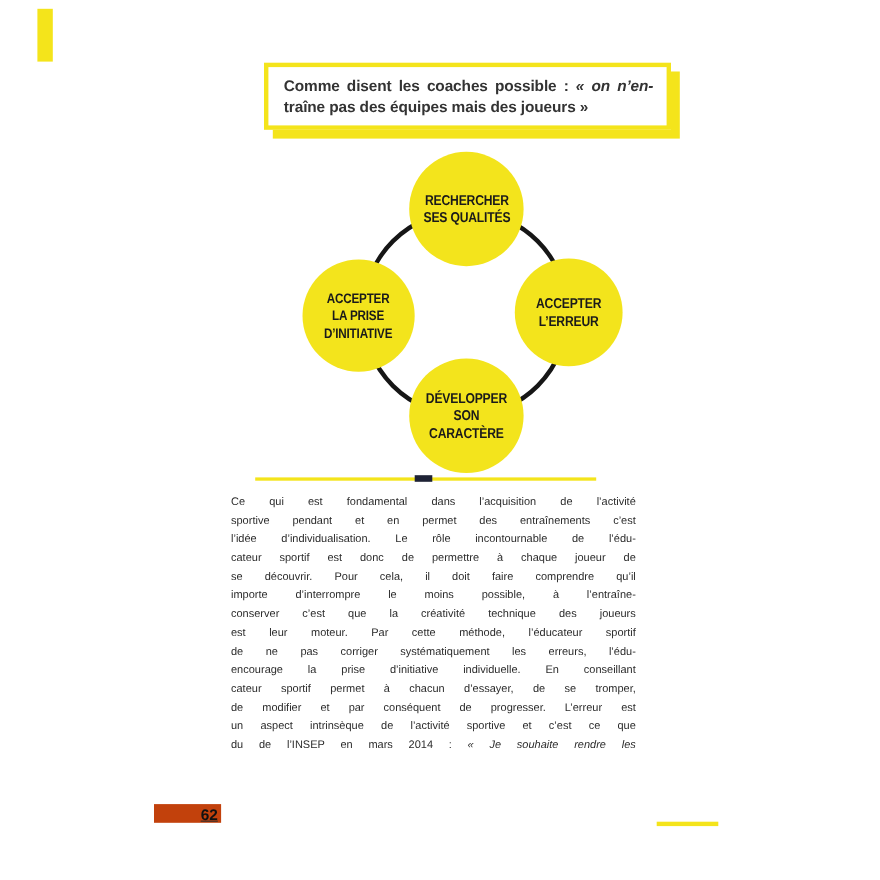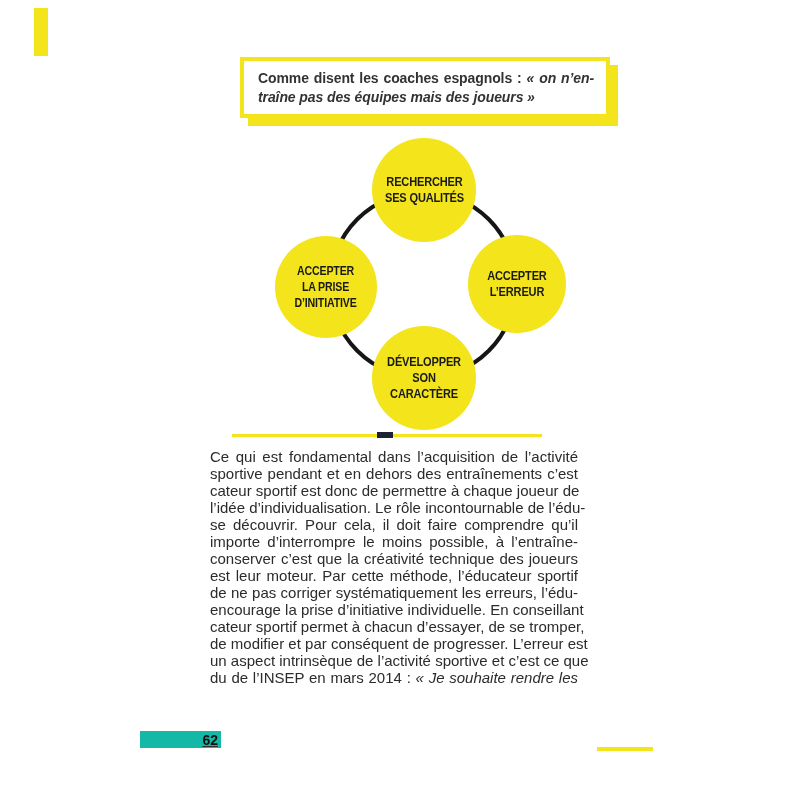--- a/index.html
+++ b/index.html
@@ -6,60 +6,60 @@
   .page{position:relative;width:800px;height:800px;background:#ffffff;overflow:hidden;
         font-family:"Liberation Sans","DejaVu Sans",sans-serif;color:#2e2e2e;}
 
   .corner-tab{position:absolute;left:34px;top:8px;width:14px;height:48px;background:#F4E41B;}
 
   .quote-box{position:absolute;left:240px;top:57px;width:370px;height:61px;box-sizing:border-box;
              background:#ffffff;border:4px solid #F4E41B;box-shadow:8px 8px 0 0 #F4E41B;
              padding:8px 12px 0 14px;}
   .quote-line{font-size:14px;font-weight:bold;color:#333;line-height:19px;letter-spacing:-0.1px;
               text-align:justify;text-align-last:justify;white-space:nowrap;}
-  .quote-line.last{text-align-last:left;font-style:italic;}
+  .quote-line.last{text-align-last:left;}
   .quote-line .it{font-style:italic;}
 
   .diagram{position:absolute;left:12px;top:0;width:800px;height:591px;pointer-events:none;}
   .ring{position:absolute;left:316px;top:190px;width:190px;height:190px;box-sizing:border-box;
         border:4px solid #161616;border-radius:50%;z-index:1;}
   .bubble{position:absolute;border-radius:50%;display:flex;align-items:center;justify-content:center;
           text-align:center;}
   .bubble .lbl{transform:scaleX(0.85);font-weight:bold;letter-spacing:-0.2px;}
   .bubble.yellow{background:#F3E41C;color:#1a1a1a;z-index:3;}
   .bubble.black{background:#1D1D1B;color:#ffffff;z-index:2;}
   .b-top{left:360px;top:138px;width:104px;height:104px;font-size:13px;line-height:16px;}
   .b-left{left:263px;top:236px;width:102px;height:102px;font-size:12.5px;line-height:16px;}
   .b-right{left:456px;top:235px;width:98px;height:98px;font-size:13px;line-height:16px;}
   .b-bottom{left:360px;top:326px;width:104px;height:104px;font-size:13px;line-height:16px;}
   .b-center{left:345px;top:220px;width:132px;height:132px;font-size:17.5px;line-height:21px;}
 
   .divider-line{position:absolute;left:232px;top:434px;width:310px;height:3px;background:#F4E41B;}
   .divider-dash{position:absolute;left:377px;top:432px;width:16px;height:6px;background:#1E2235;}
 
   .body-text{position:absolute;left:210px;top:448px;width:368px;}
-  .body-line{font-size:15px;line-height:17px;color:#2b2b2b;letter-spacing:0px;
+  .body-line{font-size:10px;line-height:17px;color:#2b2b2b;letter-spacing:0px;
              text-align:justify;text-align-last:justify;white-space:nowrap;}
   .body-line .it{font-style:italic;}
 
-  .pagenum-box{position:absolute;left:140px;top:731px;width:81px;height:17px;background:#14b8a6;
+  .pagenum-box{position:absolute;left:140px;top:731px;width:61px;height:17px;background:#c2410c;
                display:flex;align-items:center;justify-content:flex-end;padding-right:3px;box-sizing:border-box;text-decoration:underline;}
   .pagenum{font-size:14px;font-weight:bold;color:#111;}
 
   .footer-line{position:absolute;left:597px;top:747px;width:56px;height:4px;background:#F4E41B;}
 </style>
 </head>
 <body>
 
 <div class="page">
 
   <div class="corner-tab"></div>
 
   <div class="quote-box">
-    <div class="quote-line"><span>Comme disent les coaches espagnols : </span><span class="it">« on n’en-</span></div>
+    <div class="quote-line"><span>Comme disent les coaches possible : </span><span class="it">« on n’en-</span></div>
     <div class="quote-line last it">traîne pas des équipes mais des joueurs »</div>
   </div>
 
   <div class="diagram">
     <div class="ring"></div>
 
     <div class="bubble yellow b-top">
       <div class="lbl">
         <div>RECHERCHER</div>
         <div>SES QUALITÉS</div>
@@ -88,23 +88,23 @@
         <div>SON CARACTÈRE</div>
       </div>
     </div>
   </div>
 
   <div class="divider-line"></div>
   <div class="divider-dash"></div>
 
   <div class="body-text">
     <div class="body-line">Ce qui est fondamental dans l’acquisition de l’activité</div>
-    <div class="body-line">sportive pendant et en dehors des entraînements c’est</div>
+    <div class="body-line">sportive pendant et en permet des entraînements c’est</div>
+    <div class="body-line">l’idée d’individualisation. Le rôle incontournable de l’édu-</div>
     <div class="body-line">cateur sportif est donc de permettre à chaque joueur de</div>
-    <div class="body-line">l’idée d’individualisation. Le rôle incontournable de l’édu-</div>
     <div class="body-line">se découvrir. Pour cela, il doit faire comprendre qu’il</div>
     <div class="body-line">importe d’interrompre le moins possible, à l’entraîne-</div>
     <div class="body-line">conserver c’est que la créativité technique des joueurs</div>
     <div class="body-line">est leur moteur. Par cette méthode, l’éducateur sportif</div>
     <div class="body-line">de ne pas corriger systématiquement les erreurs, l’édu-</div>
     <div class="body-line">encourage la prise d’initiative individuelle. En conseillant</div>
     <div class="body-line">cateur sportif permet à chacun d’essayer, de se tromper,</div>
     <div class="body-line">de modifier et par conséquent de progresser. L’erreur est</div>
     <div class="body-line">un aspect intrinsèque de l’activité sportive et c’est ce que</div>
     <div class="body-line"><span>du de l’INSEP en mars 2014 : </span><span class="it">« Je souhaite rendre les</span></div>

